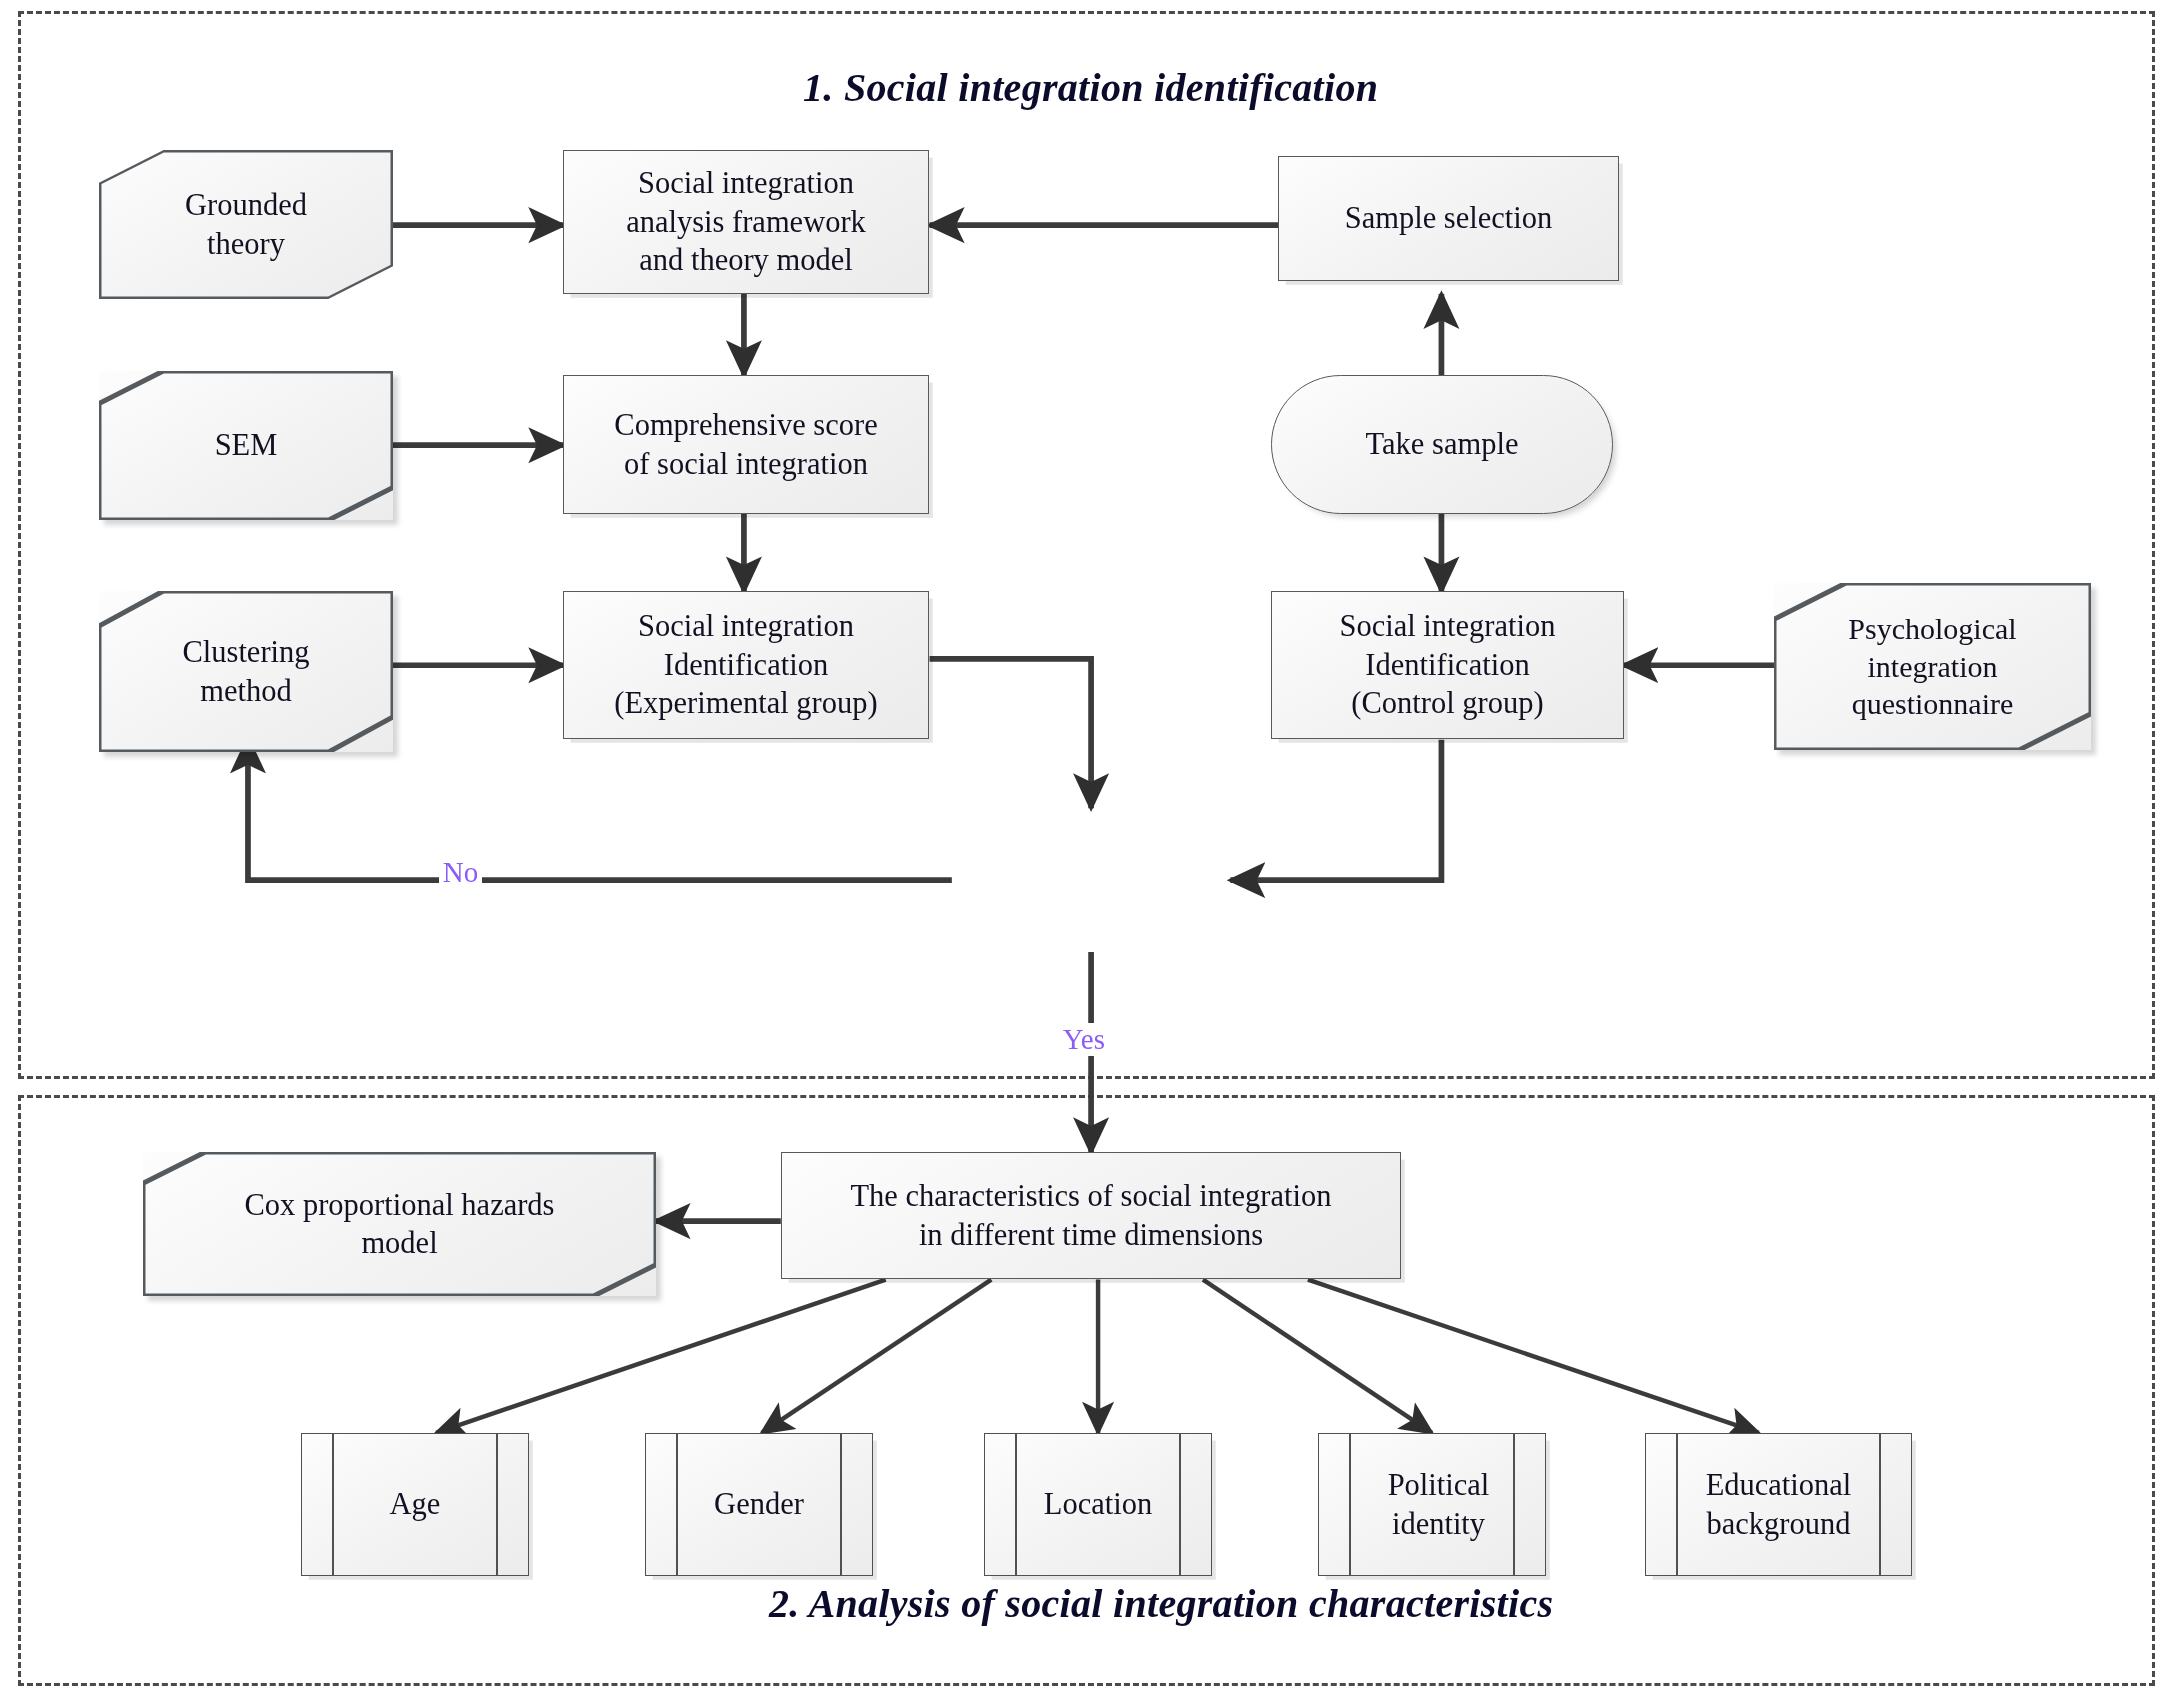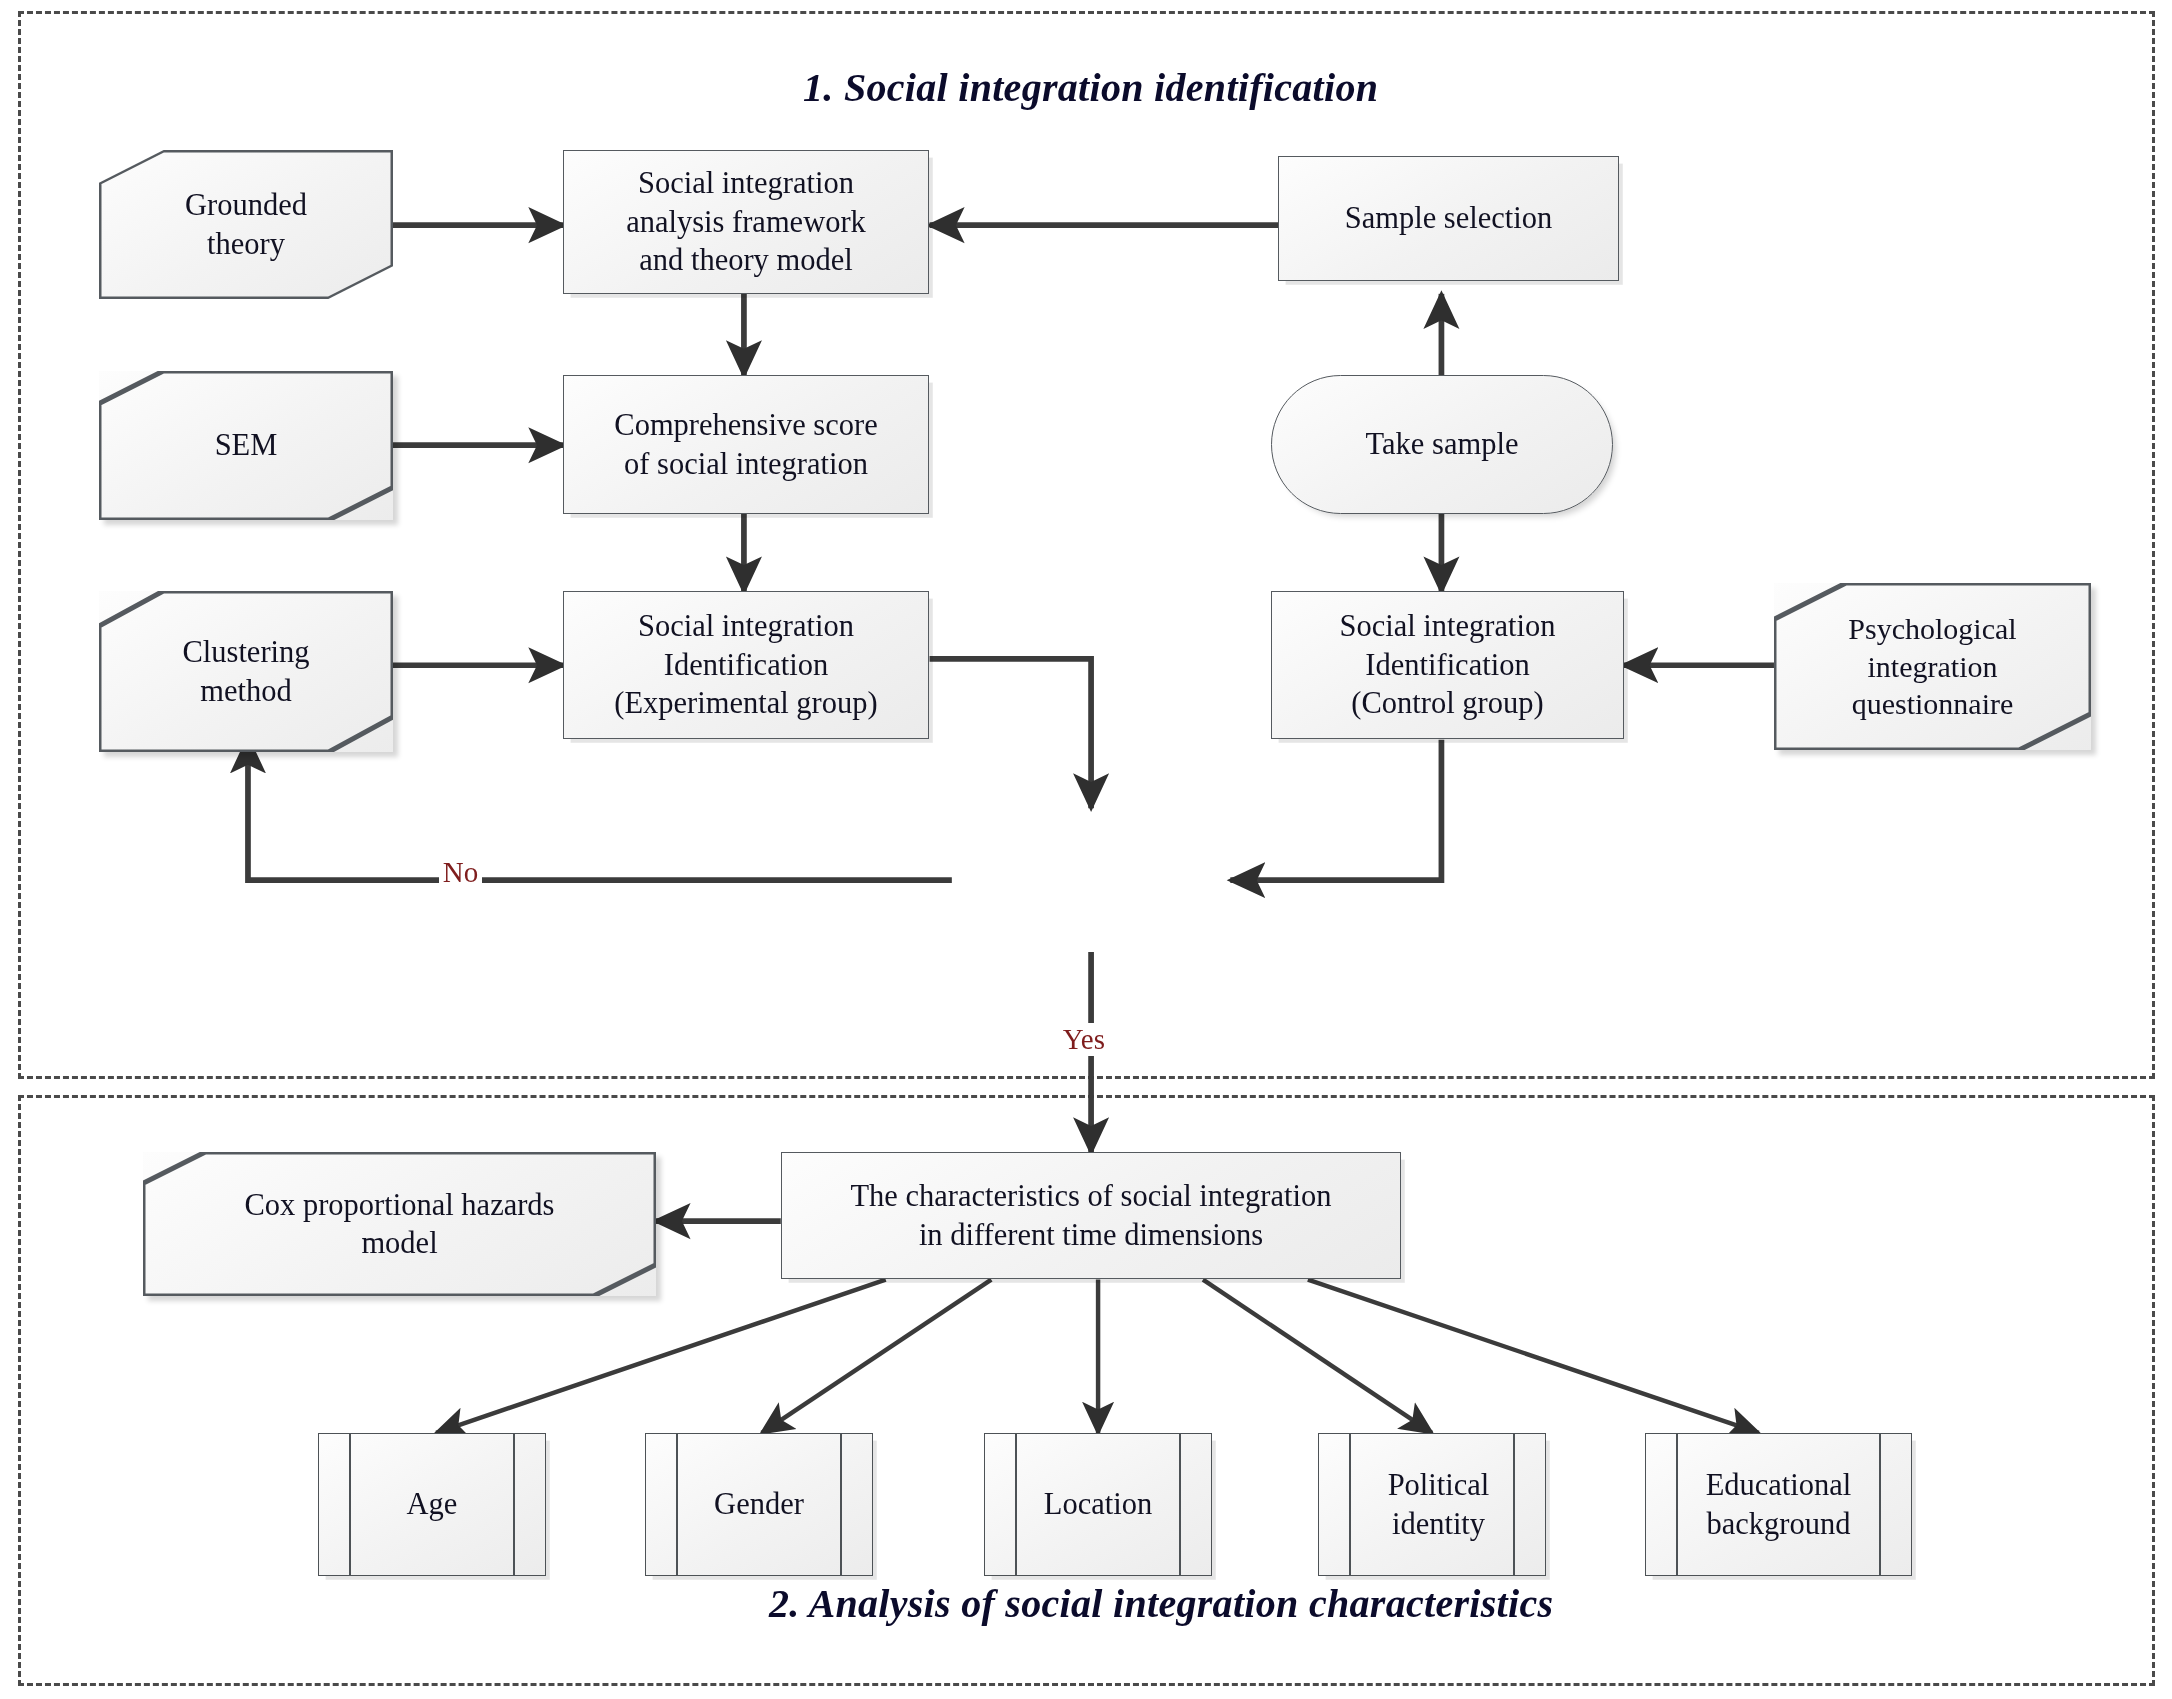--- a/index.html
+++ b/index.html
@@ -37,21 +37,21 @@
   .pproc{background:linear-gradient(150deg,#fdfdfd 0%,#f3f3f3 55%,#ececec 100%);
          border:1.9px solid #4d5256;
          box-shadow:5.7px 5.7px 0 -1.9px rgba(0,0,0,0.10);}
   .pproc .bar{position:absolute;top:0;bottom:0;width:1.9px;background:#4d5256;}
 
   
   .diamond-wrap{position:absolute;}
   .diamond-txt{position:absolute;inset:0;display:flex;align-items:center;
                justify-content:center;color:#111122;font-size:30.5px;white-space:nowrap;}
 
-  .edge-label{position:absolute;font-size:29px;color:#7f1d1d;background:#fff;
+  .edge-label{position:absolute;font-size:29px;color:#8b5cf6;background:#fff;
               padding:0 3.8px;white-space:nowrap;}
 
   svg.lines{position:absolute;left:0;top:0;width:2172px;height:1700px;overflow:visible;}
 </style>
 </head>
 <body>
 
 <div id="root">
 
   <div class="frame" style="left:18px;top:11.4px;width:2137px;height:1068px;"></div>
@@ -184,21 +184,21 @@
     </svg>
     <div class="txt" style="white-space:pre-line;">Cox proportional hazards
 model</div>
   </div>
 
   <div class="node rect" style="left:781px;top:1152px;width:620px;height:127px;">
     <div class="txt" style="white-space:pre-line;">The characteristics of social integration
 in different time dimensions</div>
   </div>
 
-  <div class="node pproc" style="left:318px;top:1433px;width:228px;height:143px;">
+  <div class="node pproc" style="left:301px;top:1433px;width:228px;height:143px;">
     <span class="bar" style="left:30px;"></span>
     <span class="bar" style="right:30px;"></span>
     <div class="txt" style="white-space:pre-line;">Age</div>
   </div>
 
   <div class="node pproc" style="left:645px;top:1433px;width:228px;height:143px;">
     <span class="bar" style="left:30px;"></span>
     <span class="bar" style="right:30px;"></span>
     <div class="txt" style="white-space:pre-line;">Gender</div>
   </div>

